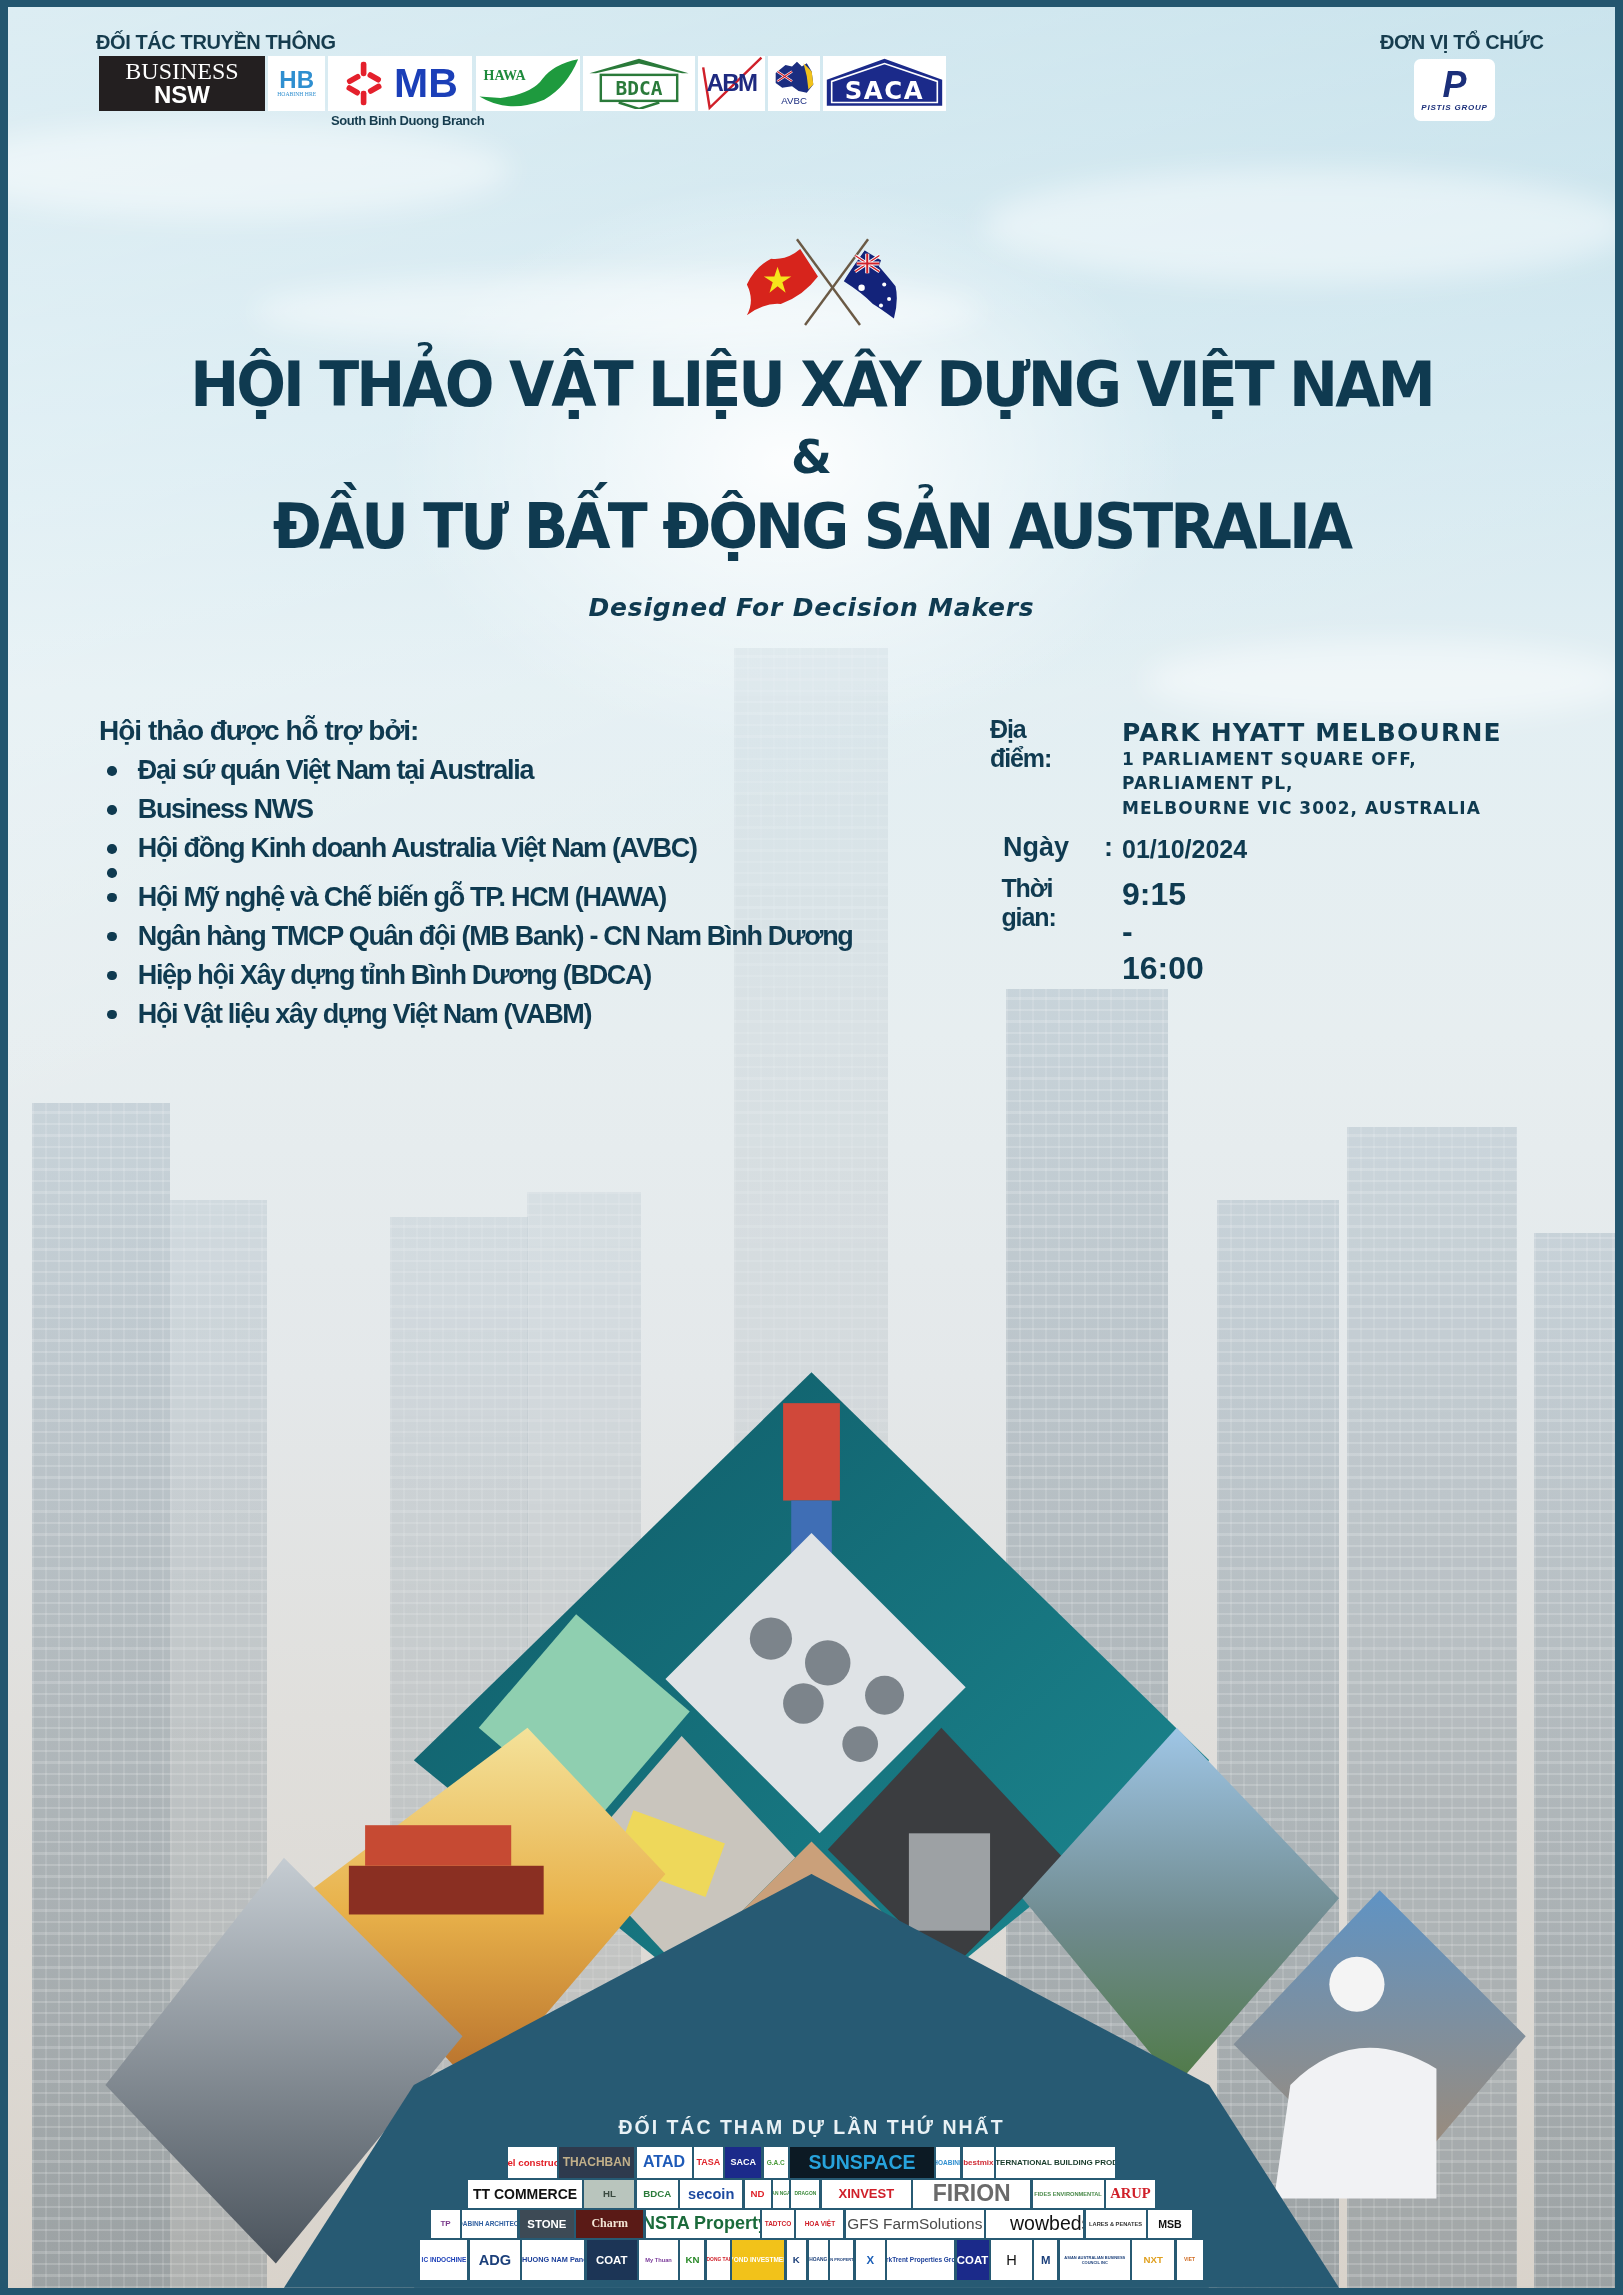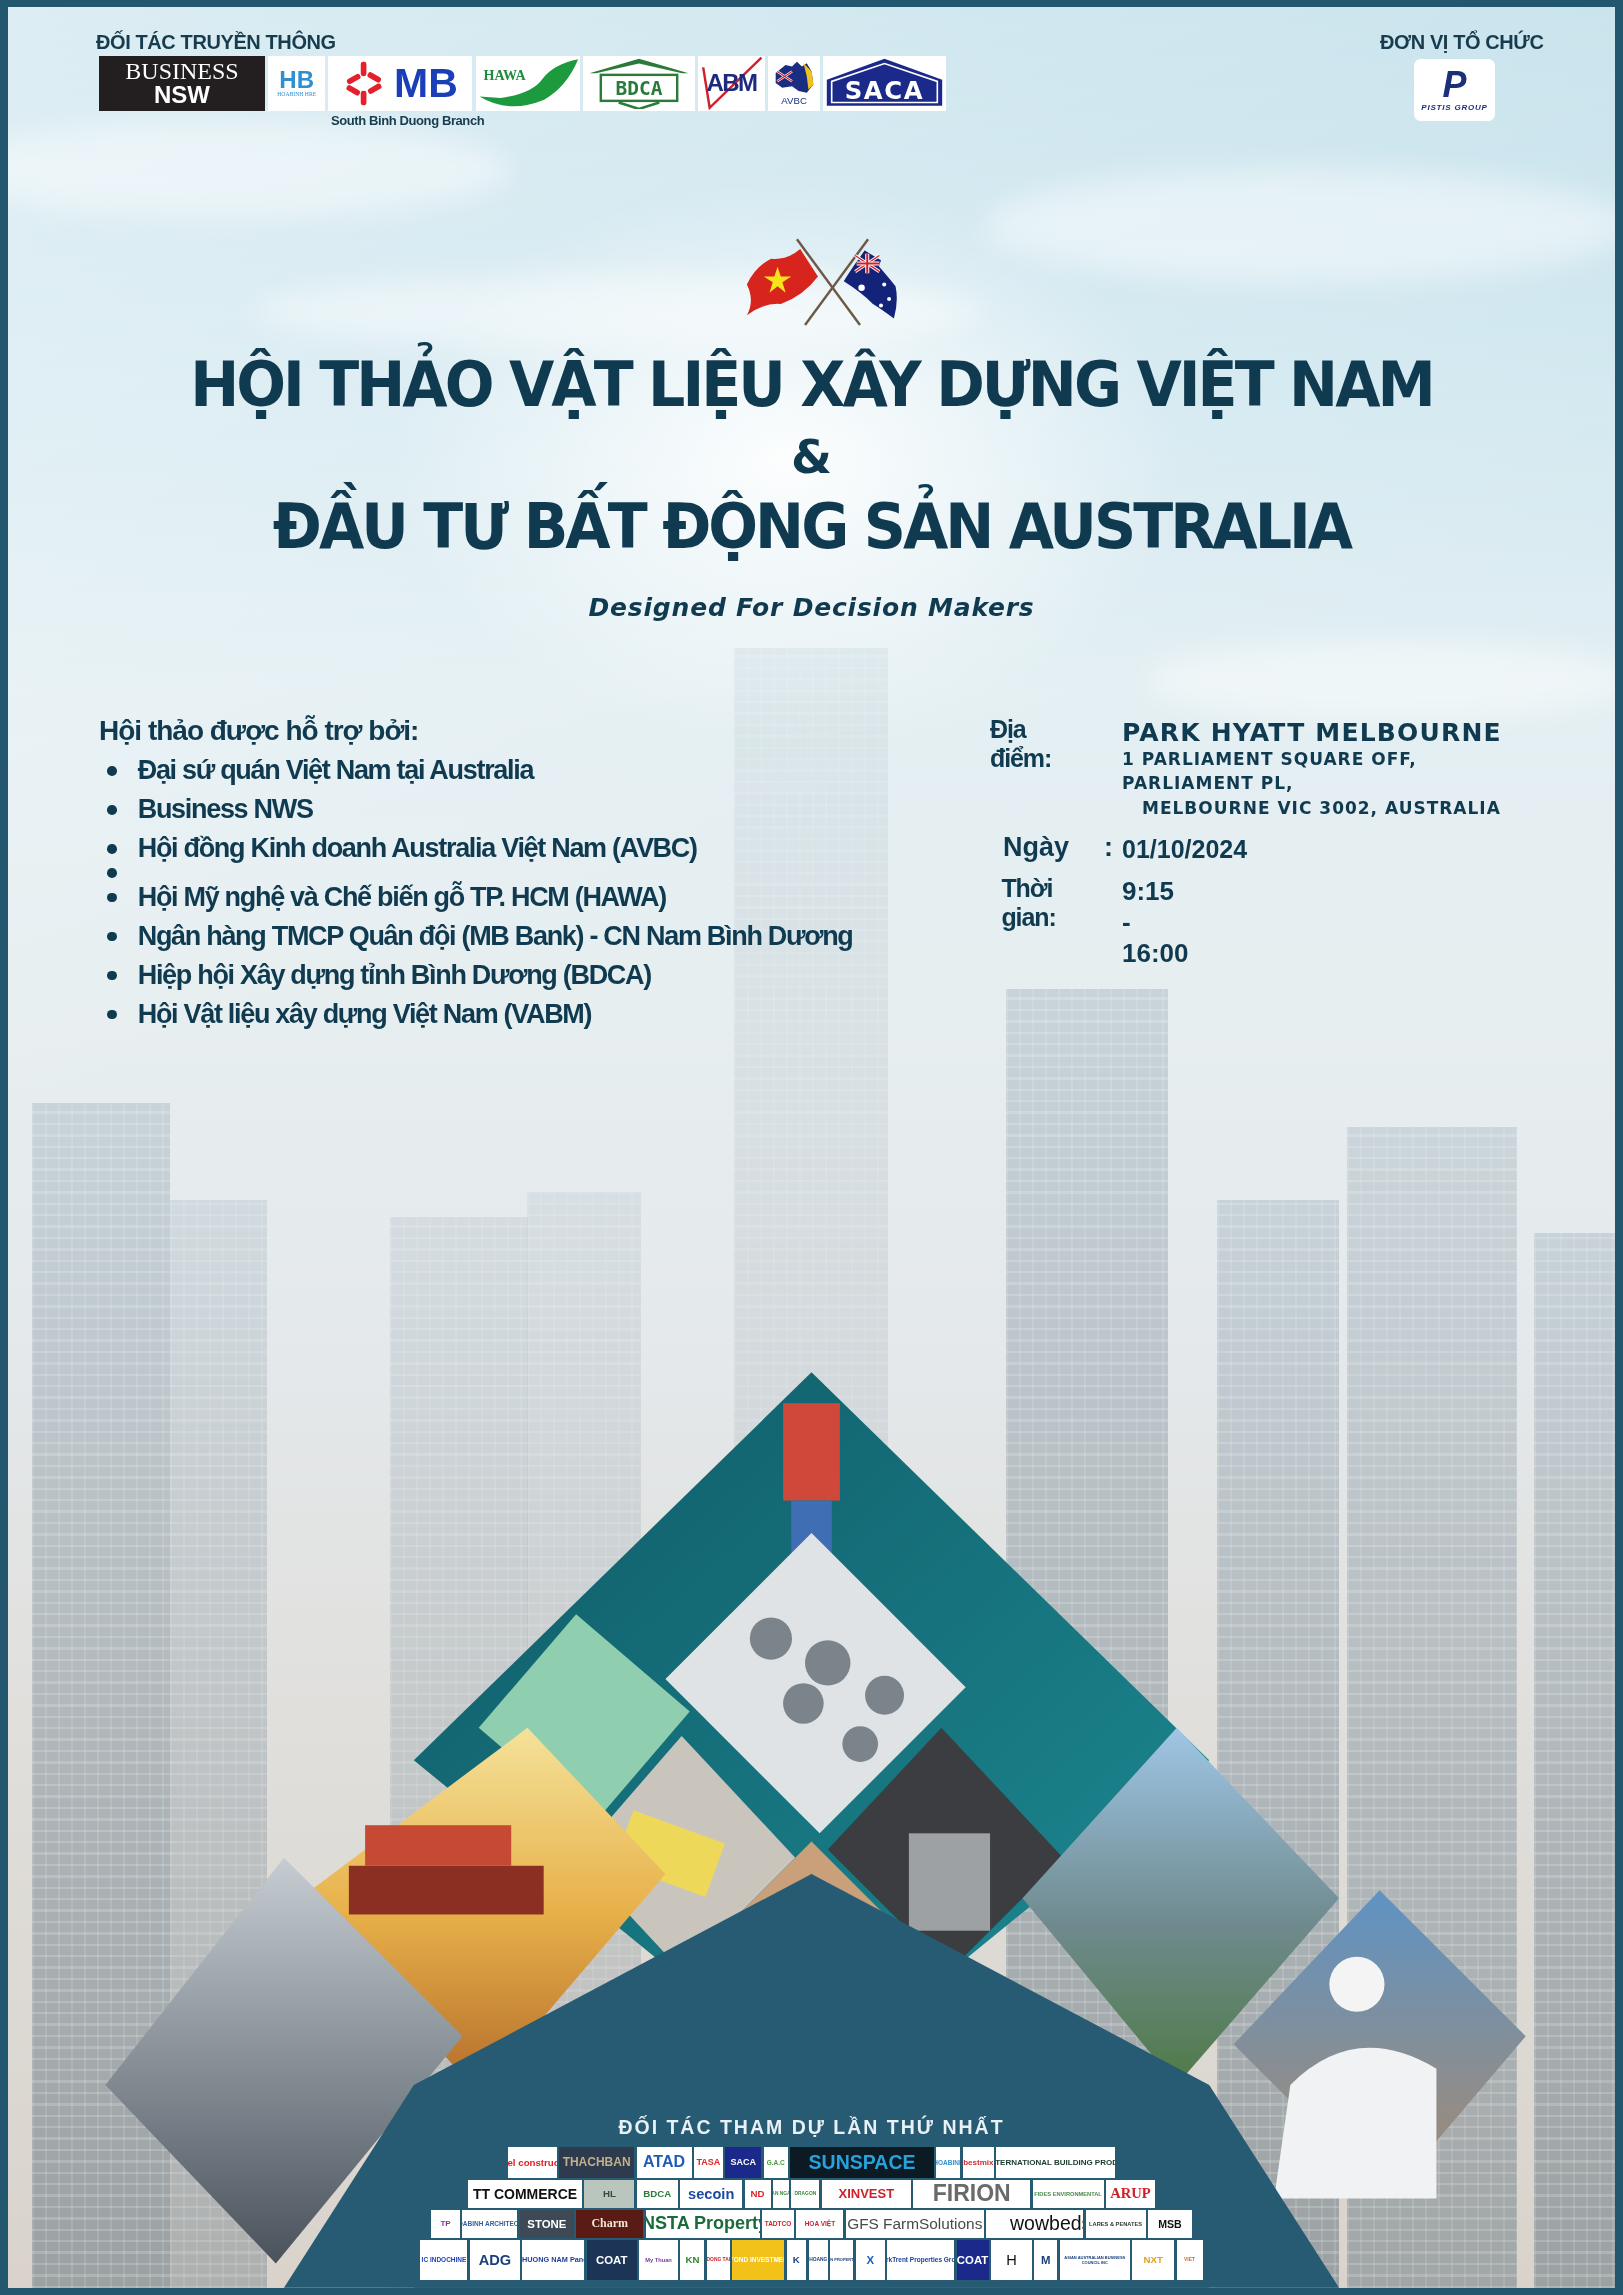--- a/index.html
+++ b/index.html
@@ -210,26 +210,26 @@
           <span>Hội Vật liệu xây dựng Việt Nam (VABM)</span>
         </li>
     </ul>
   </div>
 
   <div class="venue">
     <span class="lbl" style="left:0;top:0;">Địa điểm:</span>
     <span class="val" style="left:132px;top:3.2px;font-size:25px;letter-spacing:1.2px;white-space:nowrap;">PARK HYATT MELBOURNE</span>
     <span class="val" style="left:132px;top:34px;font-size:17px;letter-spacing:1px;white-space:nowrap;">1 PARLIAMENT SQUARE OFF,</span>
     <span class="val" style="left:132px;top:58px;font-size:17px;letter-spacing:1px;white-space:nowrap;">PARLIAMENT PL,</span>
-    <span class="val" style="left:132px;top:83px;font-size:17px;letter-spacing:1px;white-space:nowrap;margin-left:20px;">MELBOURNE VIC 3002, AUSTRALIA</span>
+    <span class="val" style="left:132px;top:83px;font-size:17px;letter-spacing:1px;white-space:nowrap;">MELBOURNE VIC 3002, AUSTRALIA</span>
     <span class="lbl" style="left:13px;top:117px;font-size:27px;letter-spacing:0;">Ngày</span>
     <span class="lbl" style="left:114px;top:117px;font-size:27px;">:</span>
     <span class="val" style="left:132px;top:120px;font-size:25px;font-family:'Liberation Sans',sans-serif;">01/10/2024</span>
     <span class="lbl" style="left:11.4px;top:159px;">Thời gian:</span>
-    <span class="val" style="left:132px;top:161px;font-size:26px;font-family:'Liberation Sans',sans-serif;">9:15 - 16:00</span>
+    <span class="val" style="left:132px;top:161px;font-size:32px;font-family:'Liberation Sans',sans-serif;">9:15 - 16:00</span>
   </div>
 
   <svg class="diamond-wrap" viewBox="0 0 1980 2810">
     <defs>
       <linearGradient id="gTeal" x1="0" y1="0" x2="1" y2="1">
           <stop offset="0" stop-color="#0f5966"></stop>
           <stop offset="1" stop-color="#1d8c94"></stop>
         </linearGradient>
       <linearGradient id="gPort" x1="0" y1="0" x2="0" y2="1">
           <stop offset="0" stop-color="#f4e29a"></stop>

